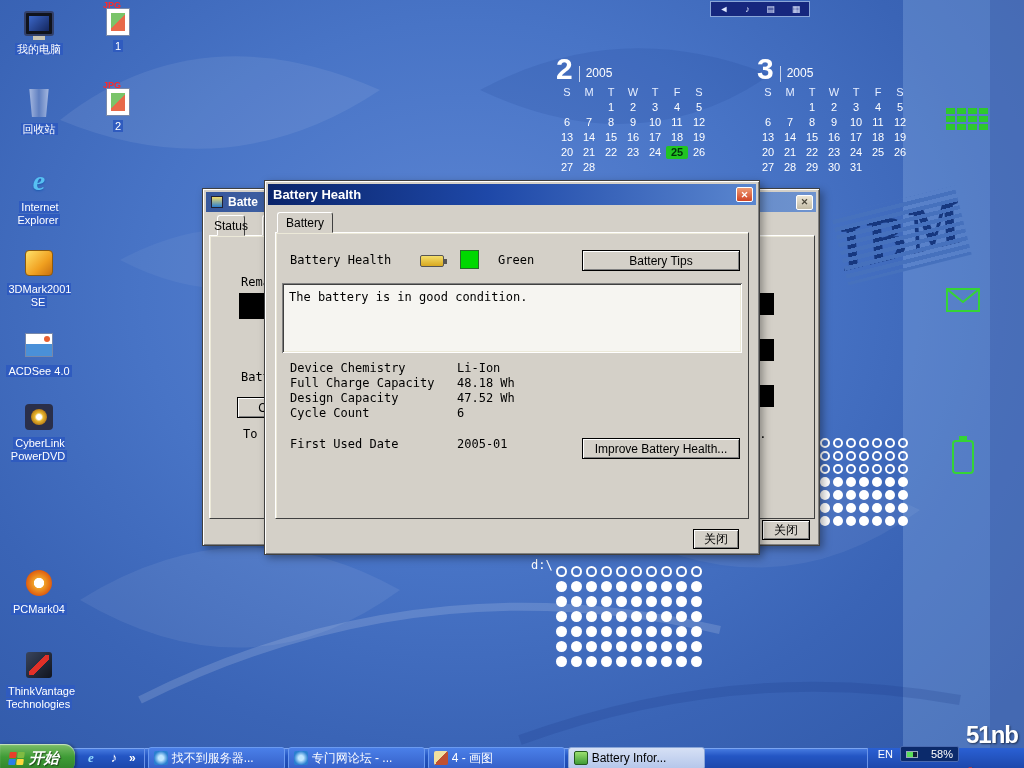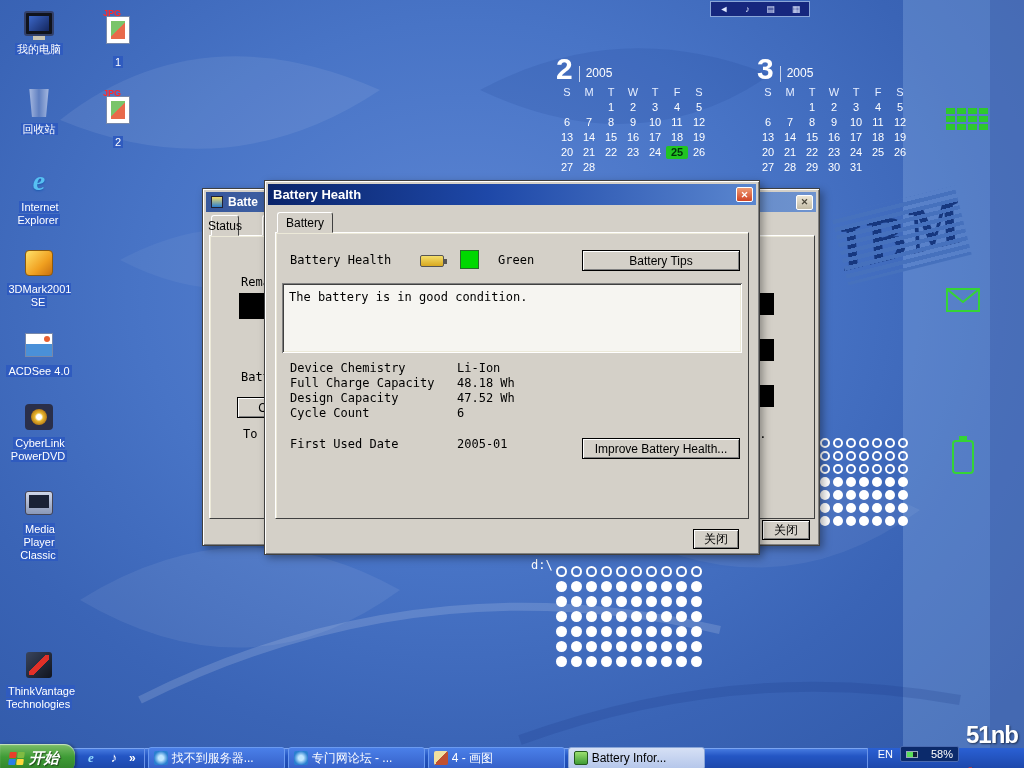--- a/index.html
+++ b/index.html
@@ -33,21 +33,21 @@
   .ic-dvd { width:28px; height:26px; background:#2a2f4a; border-radius:4px; position:relative; }
   .ic-dvd::after { content:""; position:absolute; left:6px; top:5px; width:16px; height:16px; border-radius:50%;
     background:radial-gradient(circle,#fff 22%,#e8b830 38%,#a86a10 80%); }
   .ic-mpc { width:28px; height:24px; background:linear-gradient(#cfd6e8,#8a98b8); border:1px solid #445; border-radius:3px; position:relative; }
   .ic-mpc::after { content:""; position:absolute; inset:3px 3px 6px 3px; background:#1a2236; }
   .ic-pcm { width:26px; height:26px; border-radius:50%;
     background:radial-gradient(circle,#ffffff 26%,#f0a028 30%,#e06010 68%,#a03000 100%); }
   .ic-tv { width:26px; height:26px; background:linear-gradient(135deg,#39445c,#10141e); border-radius:3px; position:relative; }
   .ic-tv::after { content:""; position:absolute; inset:3px;
     background:linear-gradient(135deg,transparent 40%,#e03028 40%,#e03028 60%,transparent 60%); }
-  .ic-jpg { width:24px; height:28px; background:#fff; border:1px solid #7788aa; position:relative; margin:12px auto; }
+  .ic-jpg { width:24px; height:28px; background:#fff; border:1px solid #7788aa; position:relative; margin:4px auto; }
   .ic-jpg::after { content:""; position:absolute; inset:4px; background:linear-gradient(135deg,#7ac46a 50%,#e86a4a 50%); }
   .jpg-badge { position:absolute; top:-9px; left:-4px; color:#ff2a2a; font:bold 9px "Liberation Sans",sans-serif; }
   .ficon { position:absolute; left:96px; width:44px; text-align:center; z-index:2; }
 
   
   .calendar { position:absolute; top:55px; width:160px; z-index:1; color:#fff; }
   .cal-header { display:flex; align-items:flex-end; margin-bottom:4px; }
   .cal-month { font-size:30px; font-weight:bold; line-height:0.9; }
   .cal-year { font-size:12px; margin-left:6px; padding-left:6px; border-left:1px solid rgba(255,255,255,.7); padding-bottom:2px; }
   .cal-grid { display:grid; grid-template-columns:repeat(7,22px); row-gap:2px; }
@@ -289,25 +289,25 @@
         <div class="ic-acd"></div>
       </div>
     <div class="dicon-label"><span>ACDSee 4.0</span></div>
   </div>
   <div class="dicon" style="top:400px">
     <div class="icon-box">
         <div class="ic-dvd"></div>
       </div>
     <div class="dicon-label"><span>CyberLink PowerDVD</span></div>
   </div>
-  <div class="dicon" style="top:486px">
-    <div class="icon-box">
-        <div class="ic-mpc"></div>
-      </div>
-    <div class="dicon-label"><span>Media Player Classic</span></div>
+  <div class="dicon" style="top:566px">
+    <div class="icon-box">
+        <div class="ic-pcm"></div>
+      </div>
+    <div class="dicon-label"><span>PCMark04</span></div>
   </div>
   <div class="dicon" style="top:648px">
     <div class="icon-box">
         <div class="ic-tv"></div>
       </div>
     <div class="dicon-label"><span>ThinkVantage Technologies</span></div>
   </div>
 
   <div class="ficon" style="top:4px">
     <div class="ic-jpg">
@@ -466,21 +466,21 @@
       <div class="dot dot-f"></div>
       <div class="dot dot-f"></div>
     </div>
 
   <div class="window" style="left:202px; top:188px; width:618px; height:358px; z-index:5">
     <div class="titlebar tb-inactive">
       <span style="width:12px;height:12px;margin-right:5px;background:linear-gradient(#f4de6a,#2a7fd0);border:1px solid #223"></span>
       <span>Batte</span>
       <span class="close-btn close-gray">✕</span>
     </div>
-    <div class="tab" style="left:8px; top:26px; width:28px">
+    <div class="tab" style="left:14px; top:26px; width:28px">
       <span>Status</span>
     </div>
     <div class="tab" style="left:59px; top:26px; width:46px"></div>
     <div class="tab-panel" style="left:6px; top:46px; width:606px; height:284px"></div>
 
     <span class="mono" style="position:absolute; left:38px; top:86px; z-index:3">Remai</span>
     <div class="gauge" style="left:36px; top:104px; width:30px; height:26px; z-index:3"></div>
     <span class="mono" style="position:absolute; left:38px; top:181px; z-index:3">Batte</span>
     <div class="btn" style="position:absolute; left:34px; top:208px; width:58px; height:21px; z-index:3">
       <span>Cu</span>

